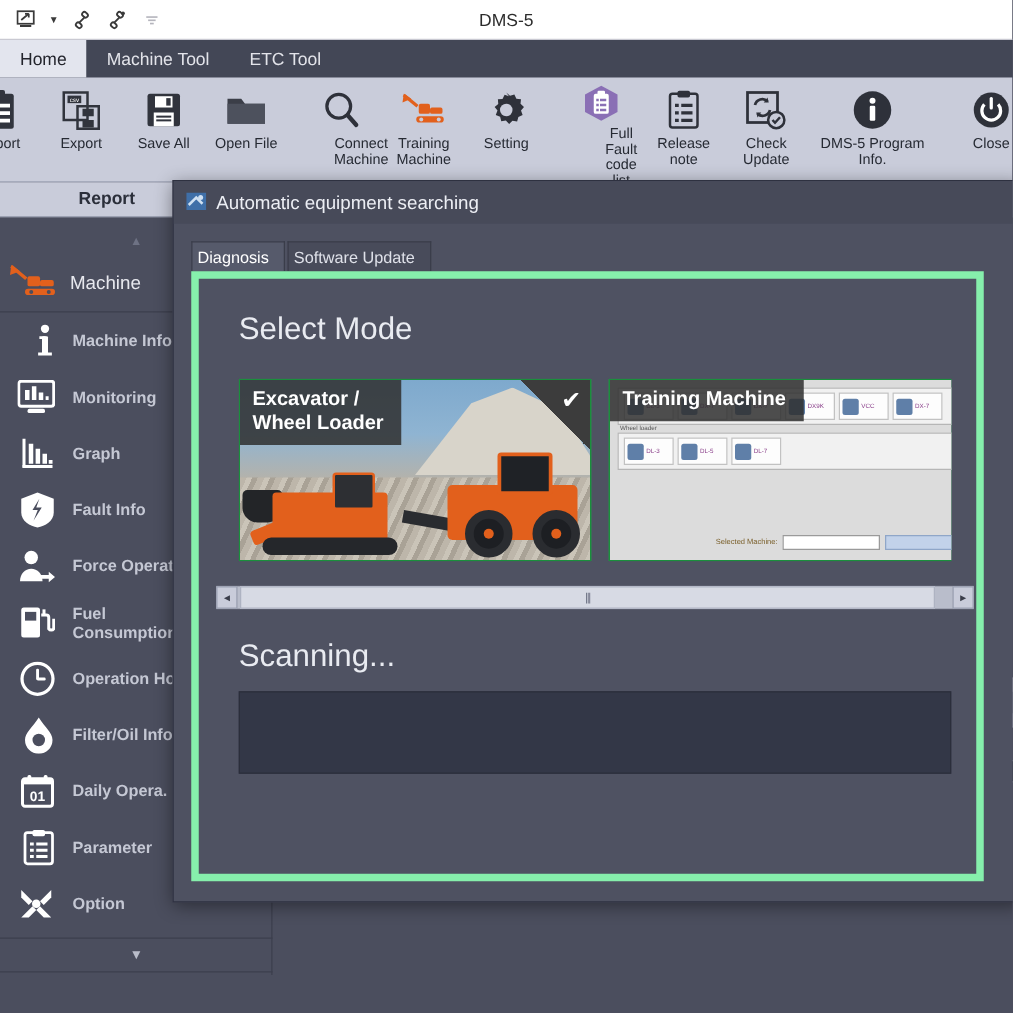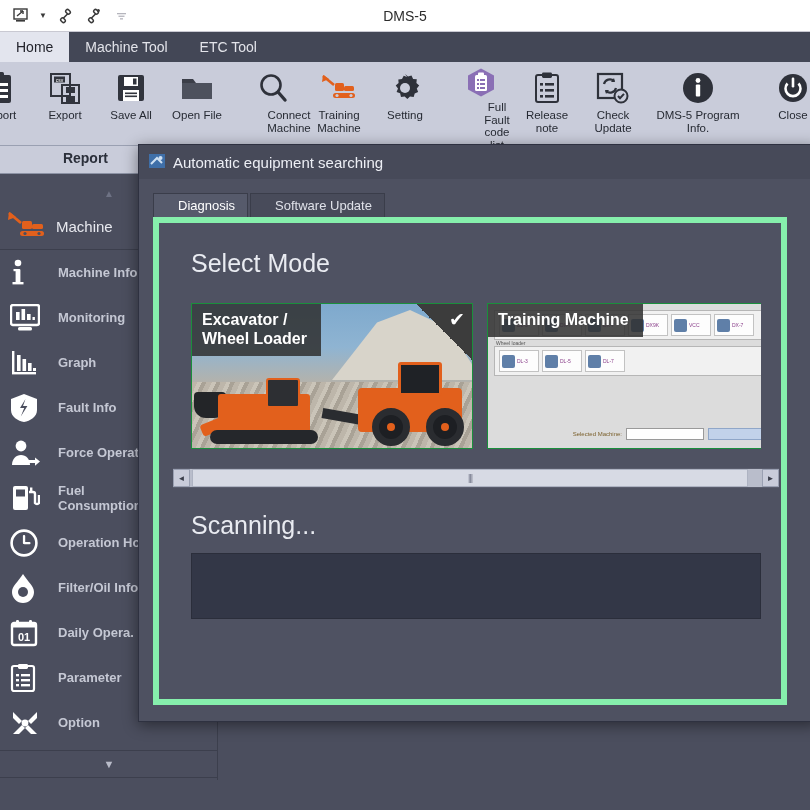--- a/index.html
+++ b/index.html
@@ -80,21 +80,21 @@
     background: #4b4e5e; border-right: 1px solid #3c3f4d;
   }
   .side-head {
     height: 46px; display: flex; align-items: center; gap: 10px;
     padding-left: 6px; border-bottom: 1px solid #3c3f4d;
   }
   .side-head .ttl { font-size: 15px; color: #e7e8ee; }
   .side-item {
     height: 45px; display: flex; align-items: center; gap: 14px; padding-left: 10px;
   }
-  .side-ico { width: 34px; display: flex; align-items: center; justify-content: flex-start; }
+  .side-ico { width: 34px; display: flex; align-items: center; justify-content: flex-end; }
   .side-lbl { font-size: 13px; color: #c5c8d4; line-height: 15px; font-weight: bold; }
   .side-footer {
     position: absolute; left: 0; top: 576px; width: 218px; height: 28px;
     border-top: 1px solid #3c3f4d; border-bottom: 1px solid #3c3f4d;
     display: flex; align-items: center; justify-content: center;
   }
   .side-footer .chev { font-size: 11px; color: #b9bcc9; }
 
   
   .edge-knob {
@@ -117,21 +117,21 @@
   }
   .dlg-title {
     height: 34px; display: flex; align-items: center; gap: 8px; padding-left: 10px;
     background: #474a59;
   }
   .dlg-title .t { font-size: 15px; color: #eceef4; }
   .dlg-tabs {
     height: 27px; margin: 12px 0 0 14px; display: flex; align-items: flex-end; gap: 2px;
   }
   .dlg-tab {
-    padding: 4px 12px 5px 24px; font-size: 13px; color: #dfe1e9;
+    padding: 4px 12px 5px 4px; font-size: 13px; color: #dfe1e9;
     background: #484b5a; border: 1px solid #3a3d4a; border-bottom: none;
   }
   .dlg-tab.active { background: #565a6b; color: #ffffff; }
   .dlg-panel {
     position: absolute; left: 14px; top: 72px; width: 634px; height: 488px;
     background: #4f5262; border: 6px solid #86efac;
   }
   .panel-title {
     position: absolute; left: 32px; top: 26px;
     font-size: 25px; color: #e9ebf1; font-weight: 300;

